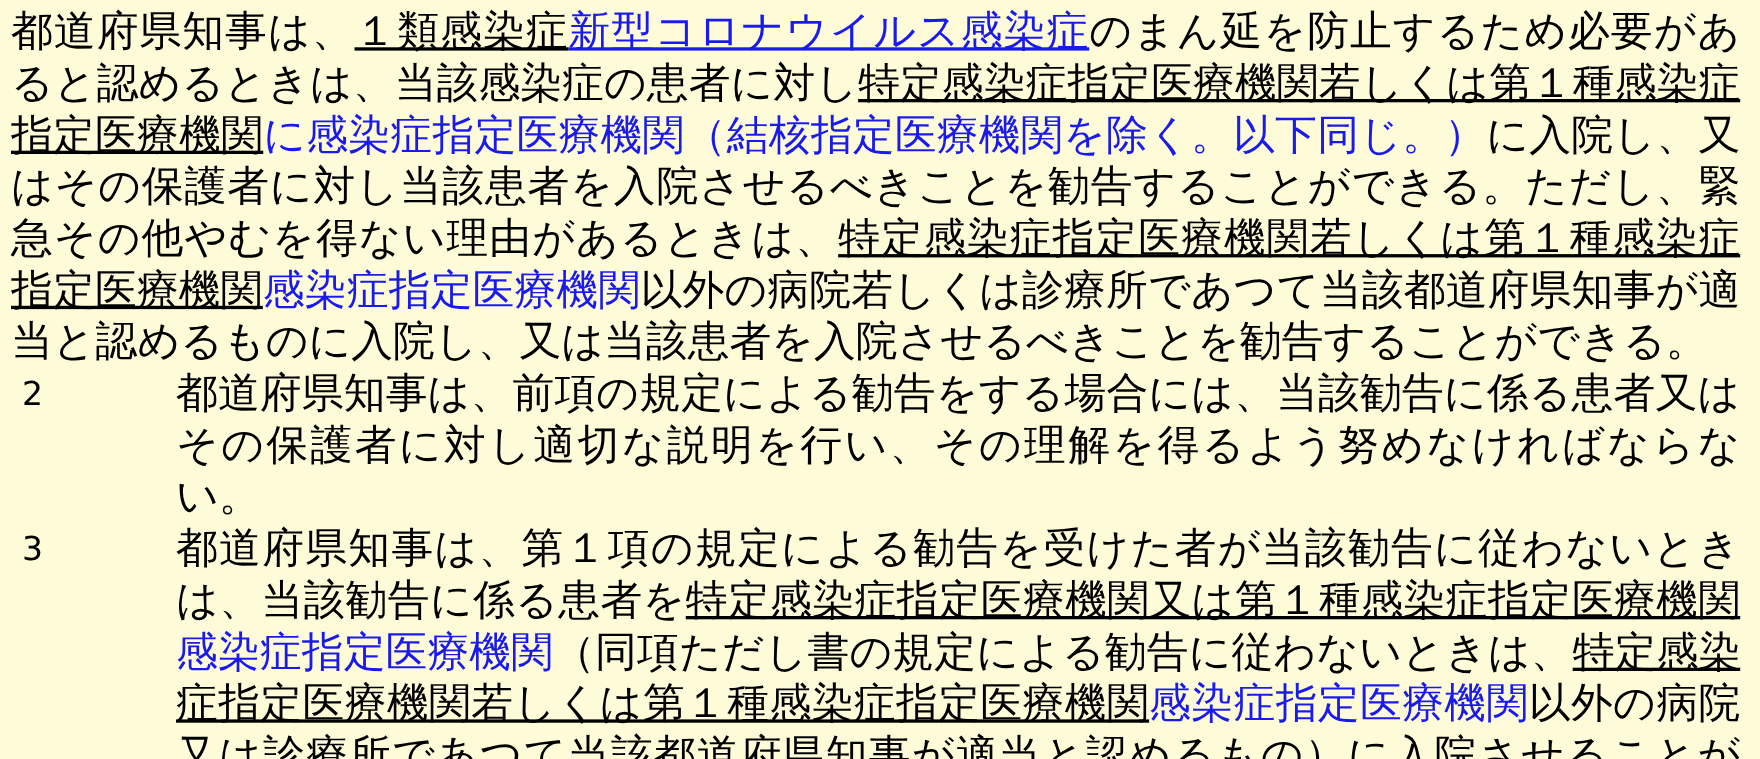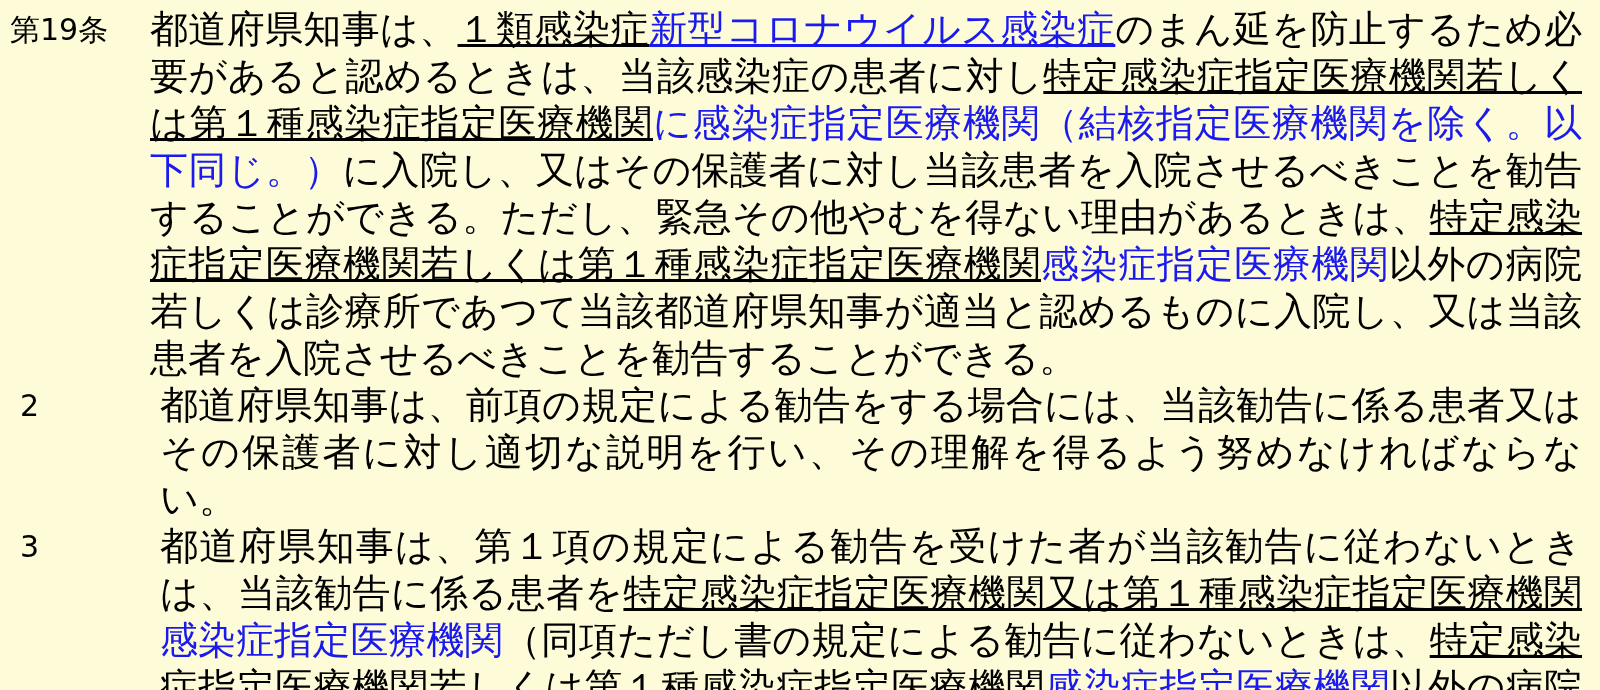--- a/index.html
+++ b/index.html
@@ -59,21 +59,20 @@
     text-decoration: underline;
     text-underline-offset: 2px;
   }
 </style>
 </head>
 <body>
 
 <div class="page">
 
   <div class="article">
-    <div class="label">第19条</div>
     <div class="body-text">
       <span>都道府県知事は、</span><span class="u">１類感染症</span><span class="blue u">新型コロナウイルス感染症</span><span>のまん延を防止するため必要があると認めるときは、当該感染症の患者に対し</span><span class="u">特定感染症指定医療機関若しくは第１種感染症指定医療機関</span><span class="blue">に感染症指定医療機関（結核指定医療機関を除く。以下同じ。）</span><span>に入院し、又はその保護者に対し当該患者を入院させるべきことを勧告することができる。ただし、緊急その他やむを得ない理由があるときは、</span><span class="u">特定感染症指定医療機関若しくは第１種感染症指定医療機関</span><span class="blue">感染症指定医療機関</span><span>以外の病院若しくは診療所であつて当該都道府県知事が適当と認めるものに入院し、又は当該患者を入院させるべきことを勧告することができる。</span>
     </div>
   </div>
 
   <div class="article">
     <div class="label indent">2</div>
     <div class="body-text">
       <span>都道府県知事は、前項の規定による勧告をする場合には、当該勧告に係る患者又はその保護者に対し適切な説明を行い、その理解を得るよう努めなければならない。</span>
     </div>

